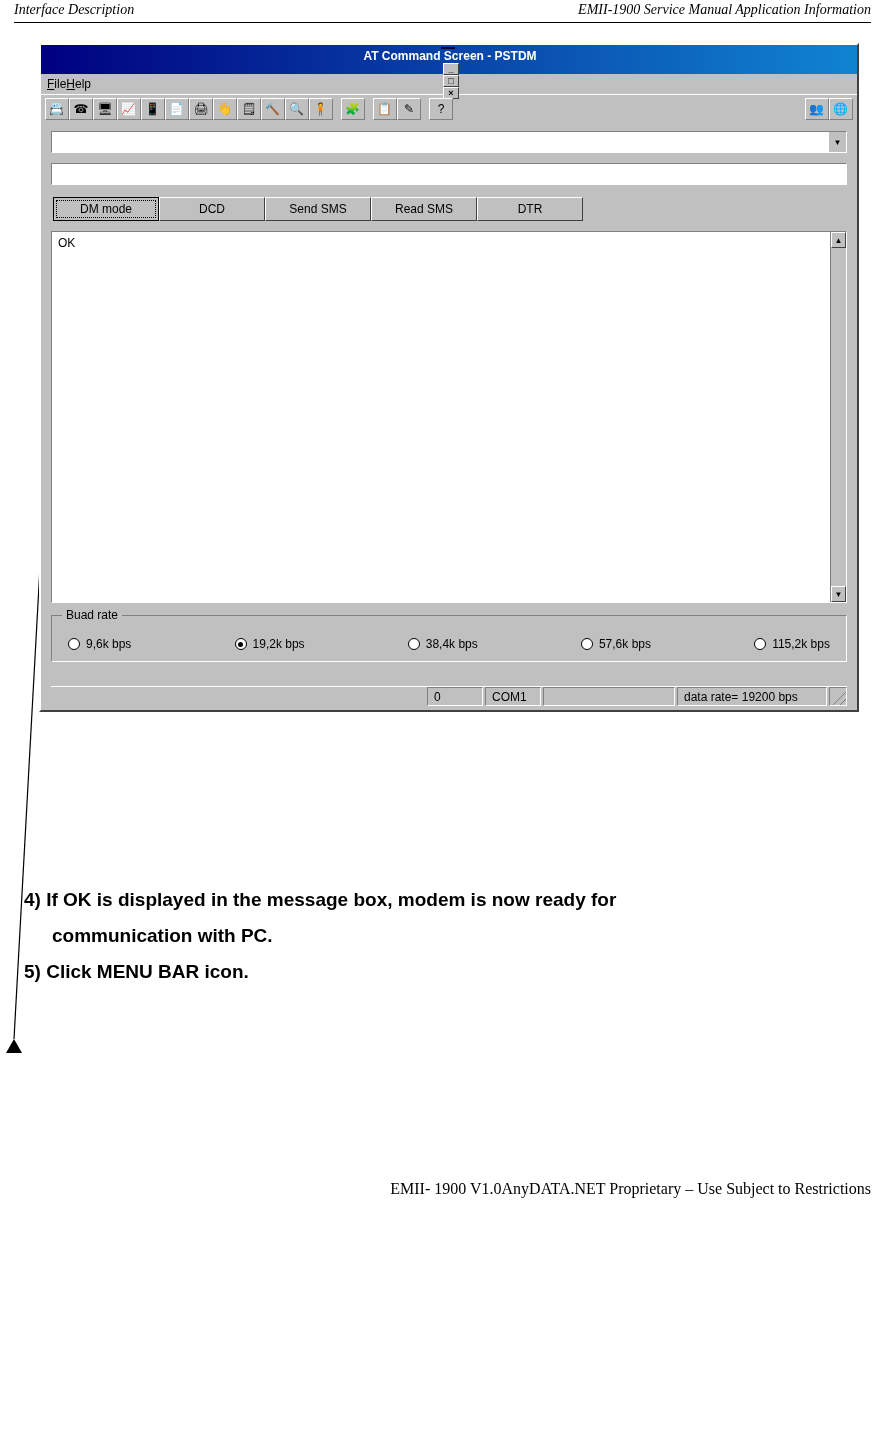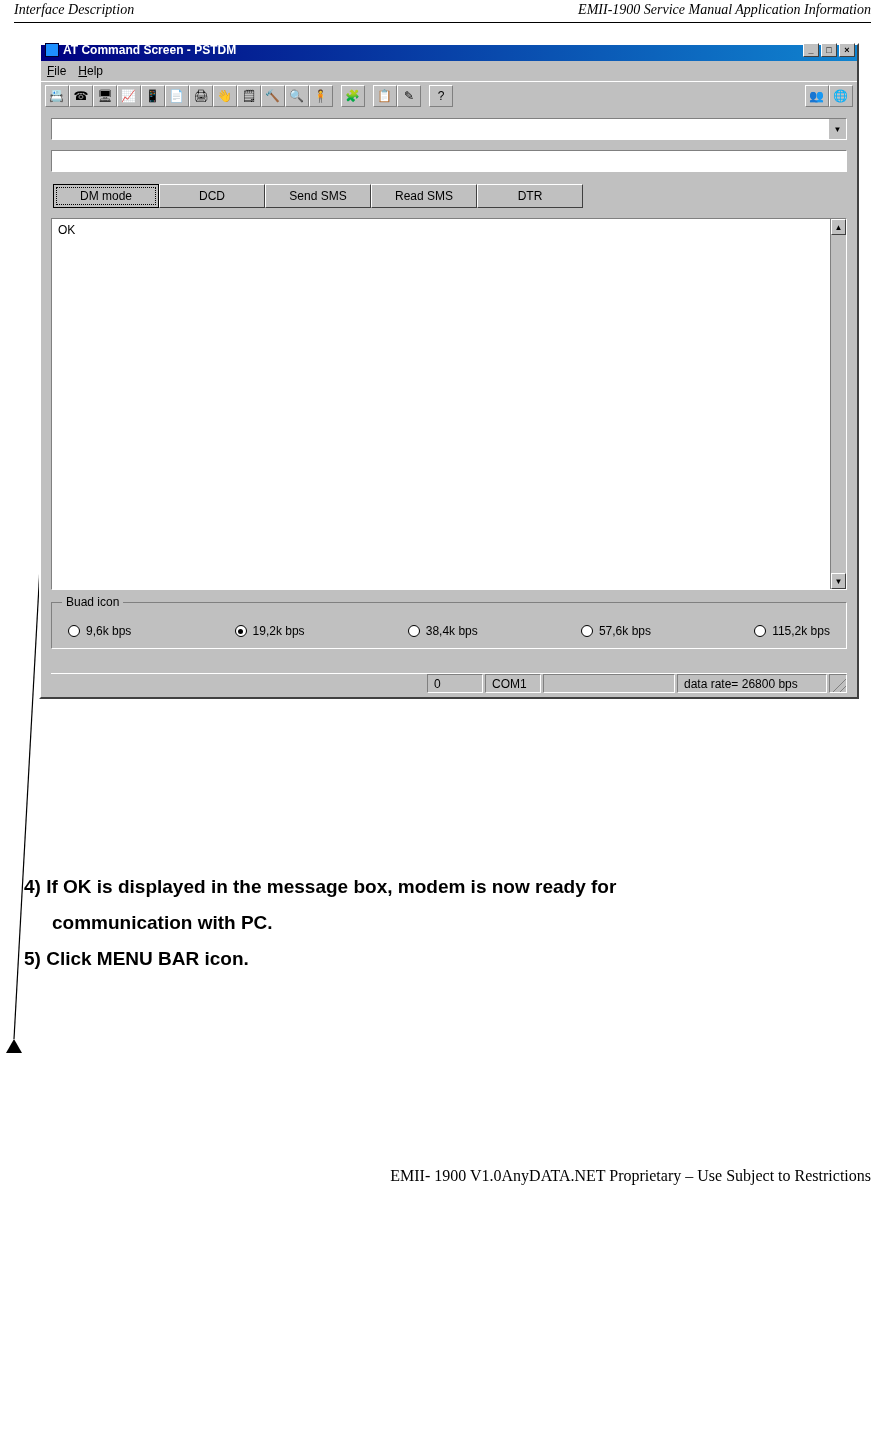--- a/index.html
+++ b/index.html
@@ -58,44 +58,45 @@
     border-right:2px solid var(--win-darker);
     border-bottom:2px solid var(--win-darker);
     position:relative;
   }
   .titlebar{
     background:linear-gradient(to right,#000080,#1084d0);
     color:#fff;
     display:flex;
     align-items:center;
     padding:2px 2px 8px 4px;
-    height:16px;
+    height:29px;
     font-weight:bold;
     font-size:12px;
+    flex-direction:column;
   }
   .titlebar .app-ico{
     width:14px;height:14px;margin-right:4px;
     background:#1e90ff;
     border:1px solid #003;
   }
   .titlebar .spacer{flex:1;}
   .winbtn{
     width:16px;height:14px;
     background:var(--win-face);
     border-top:1px solid var(--win-light);
     border-left:1px solid var(--win-light);
     border-right:1px solid var(--win-darker);
     border-bottom:1px solid var(--win-darker);
     margin-left:2px;
     display:flex;align-items:center;justify-content:center;
     font-family:"Segoe UI Symbol",sans-serif;
     font-size:9px;font-weight:bold;color:#000;
   }
   .menubar{
-    display:flex;gap:12px;
+    display:flex;
     padding:3px 6px;
     font-size:12px;
   }
   .menubar span u{text-decoration:underline;}
   .toolbar{
     display:flex;align-items:center;
     padding:3px 4px;
     border-top:1px solid var(--win-light);
     gap:0;
   }
@@ -311,21 +312,21 @@
 
         <div class="msgbox">
           <span>OK</span>
           <div class="vscroll">
             <span class="sbtn">▲</span>
             <span class="sbtn">▼</span>
           </div>
         </div>
 
         <div class="groupbox">
-          <span class="legend">Buad icon</span>
+          <span class="legend">Buad rate</span>
           <div class="radio-row">
             <span class="radio-item">
               <span class="radio-circle"></span>
               <span>9,6k bps</span>
             </span>
             <span class="radio-item">
               <span class="radio-circle checked"></span>
               <span>19,2k bps</span>
             </span>
             <span class="radio-item">
@@ -341,21 +342,21 @@
               <span>115,2k bps</span>
             </span>
           </div>
         </div>
 
         <div class="statusbar">
           <span class="sfill"></span>
           <span class="spane" style="width:56px">0</span>
           <span class="spane" style="width:56px">COM1</span>
           <span class="spane" style="width:132px"></span>
-          <span class="spane" style="width:150px">data rate= 26800 bps</span>
+          <span class="spane" style="width:150px">data rate= 19200 bps</span>
           <span class="spane sgrip"></span>
         </div>
       </div>
     </div>
   </div>
 
   <div class="instructions" style="margin-top:170px;">
     <div class="line1">4)  If  OK  is  displayed  in  the  message  box,  modem  is  now  ready  for</div>
     <div class="indent">communication with PC.</div>
     <div>5) Click MENU BAR icon.</div>

